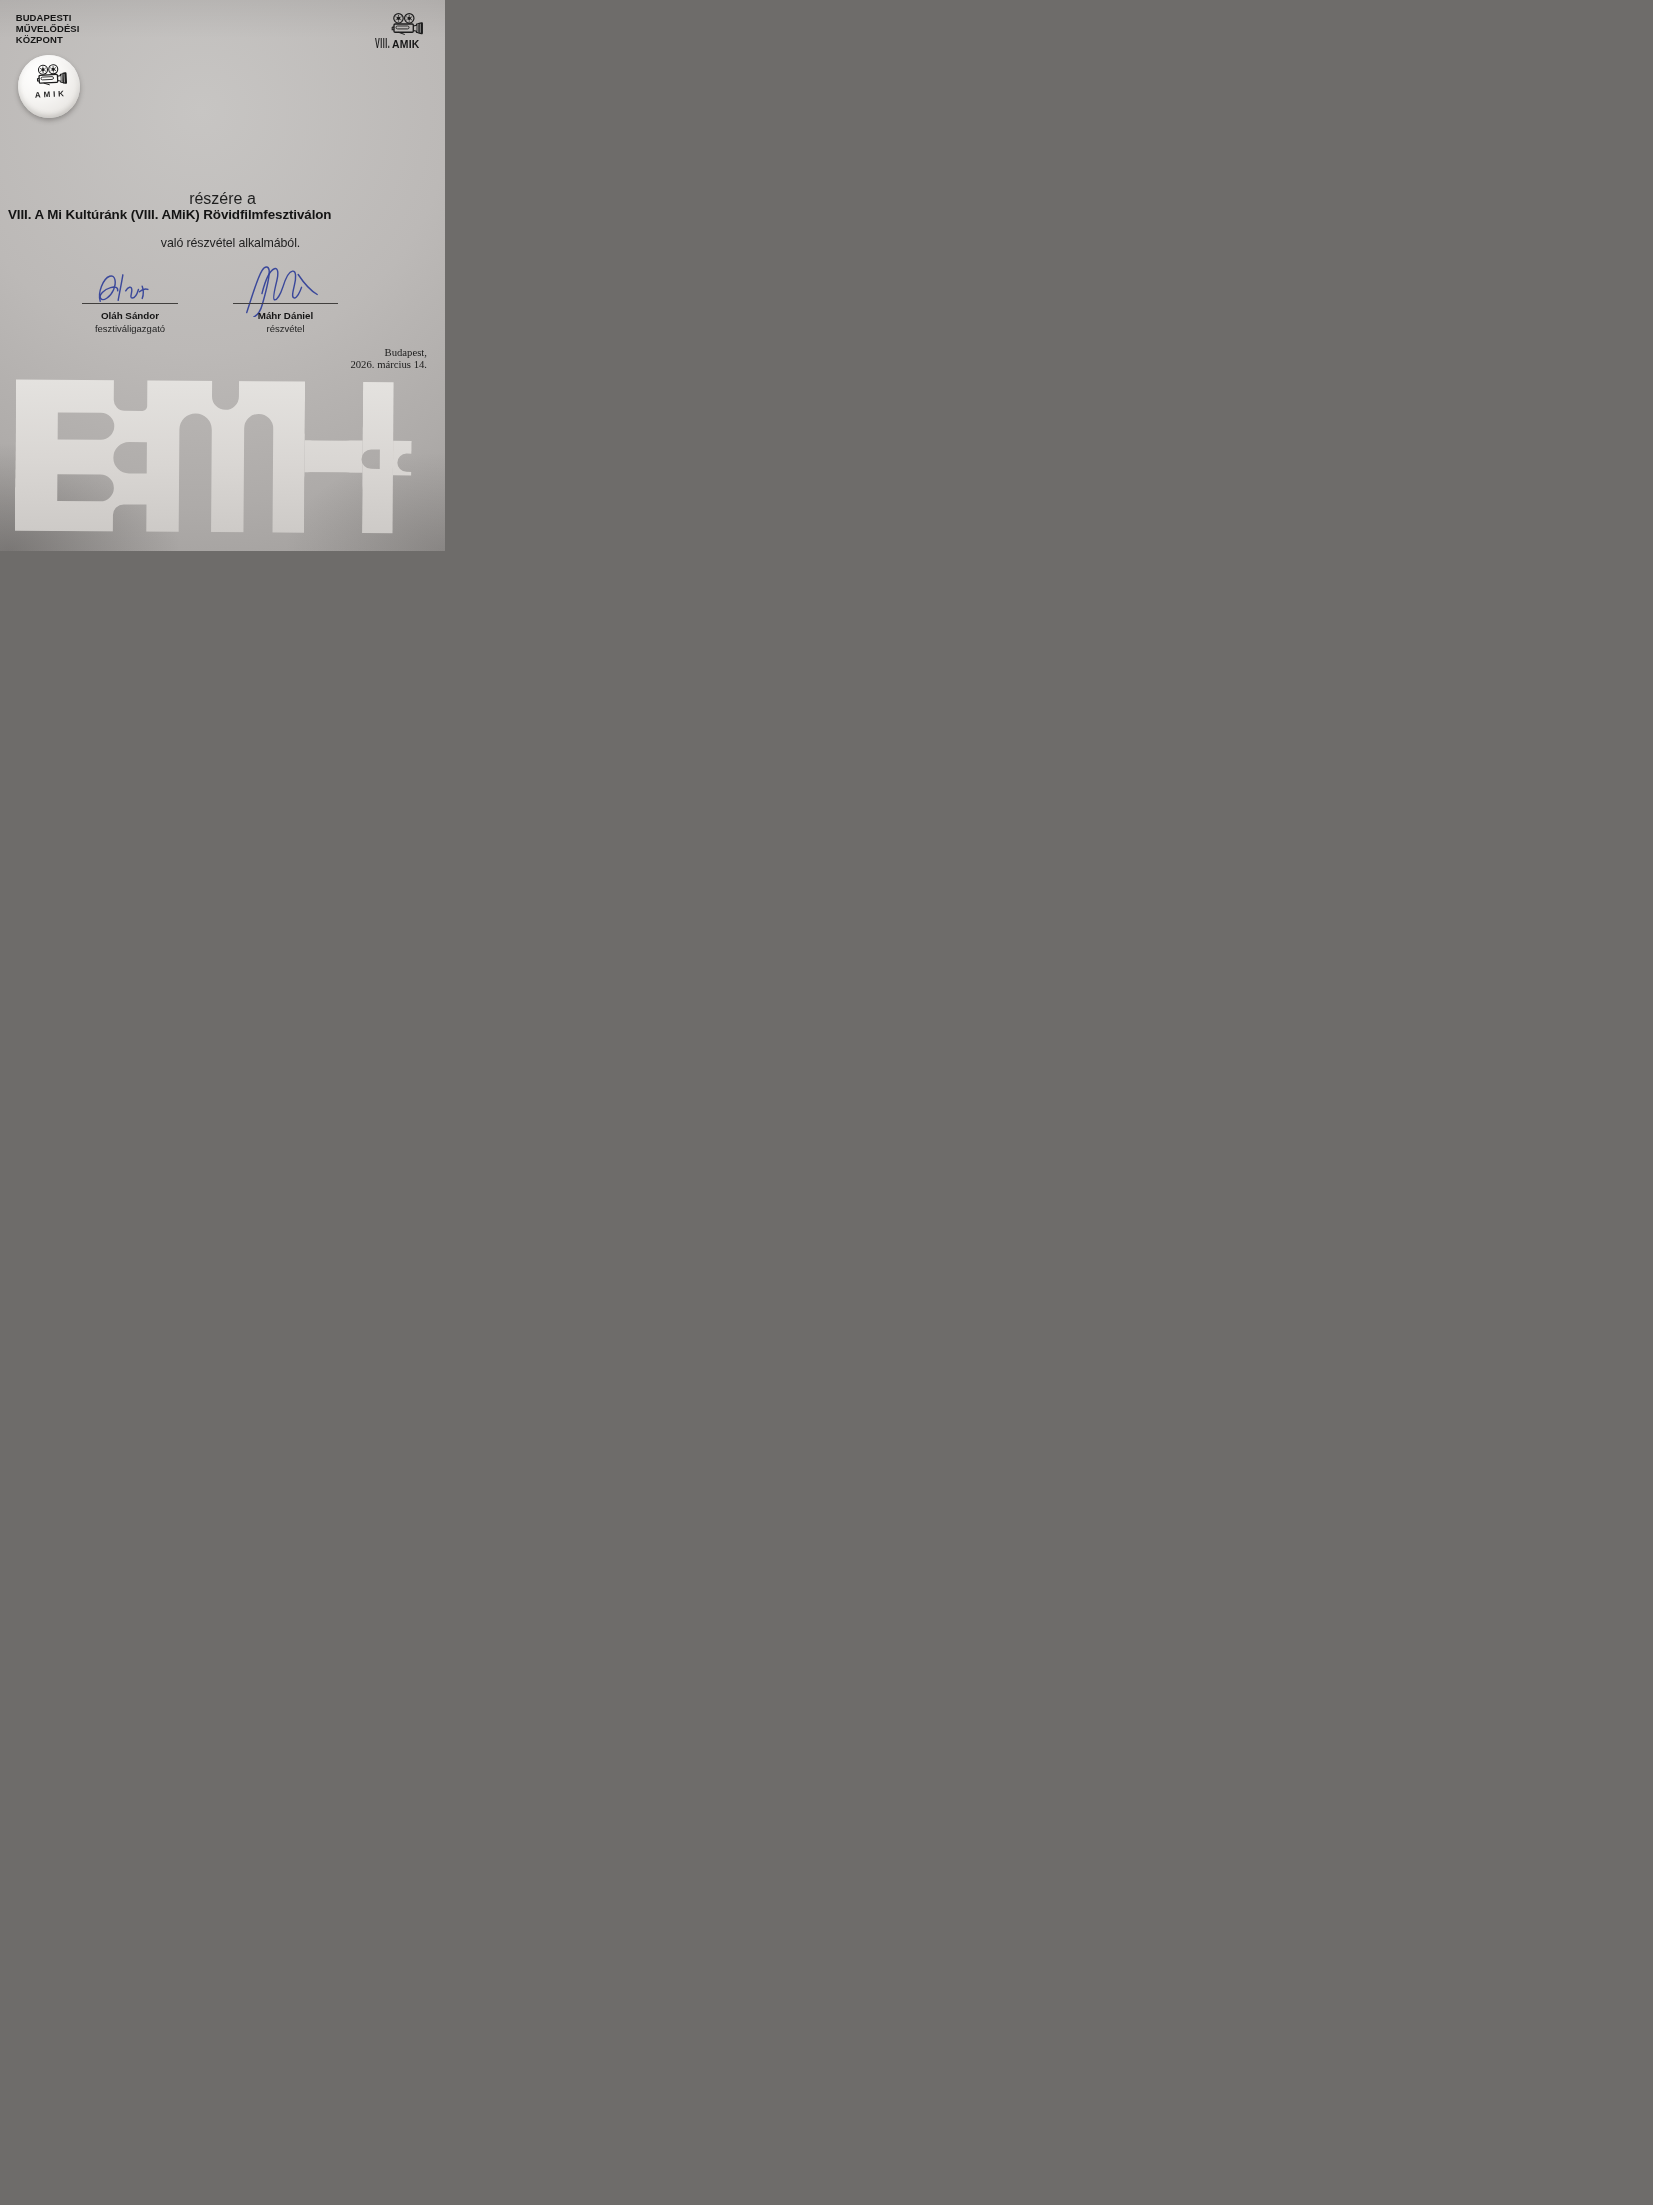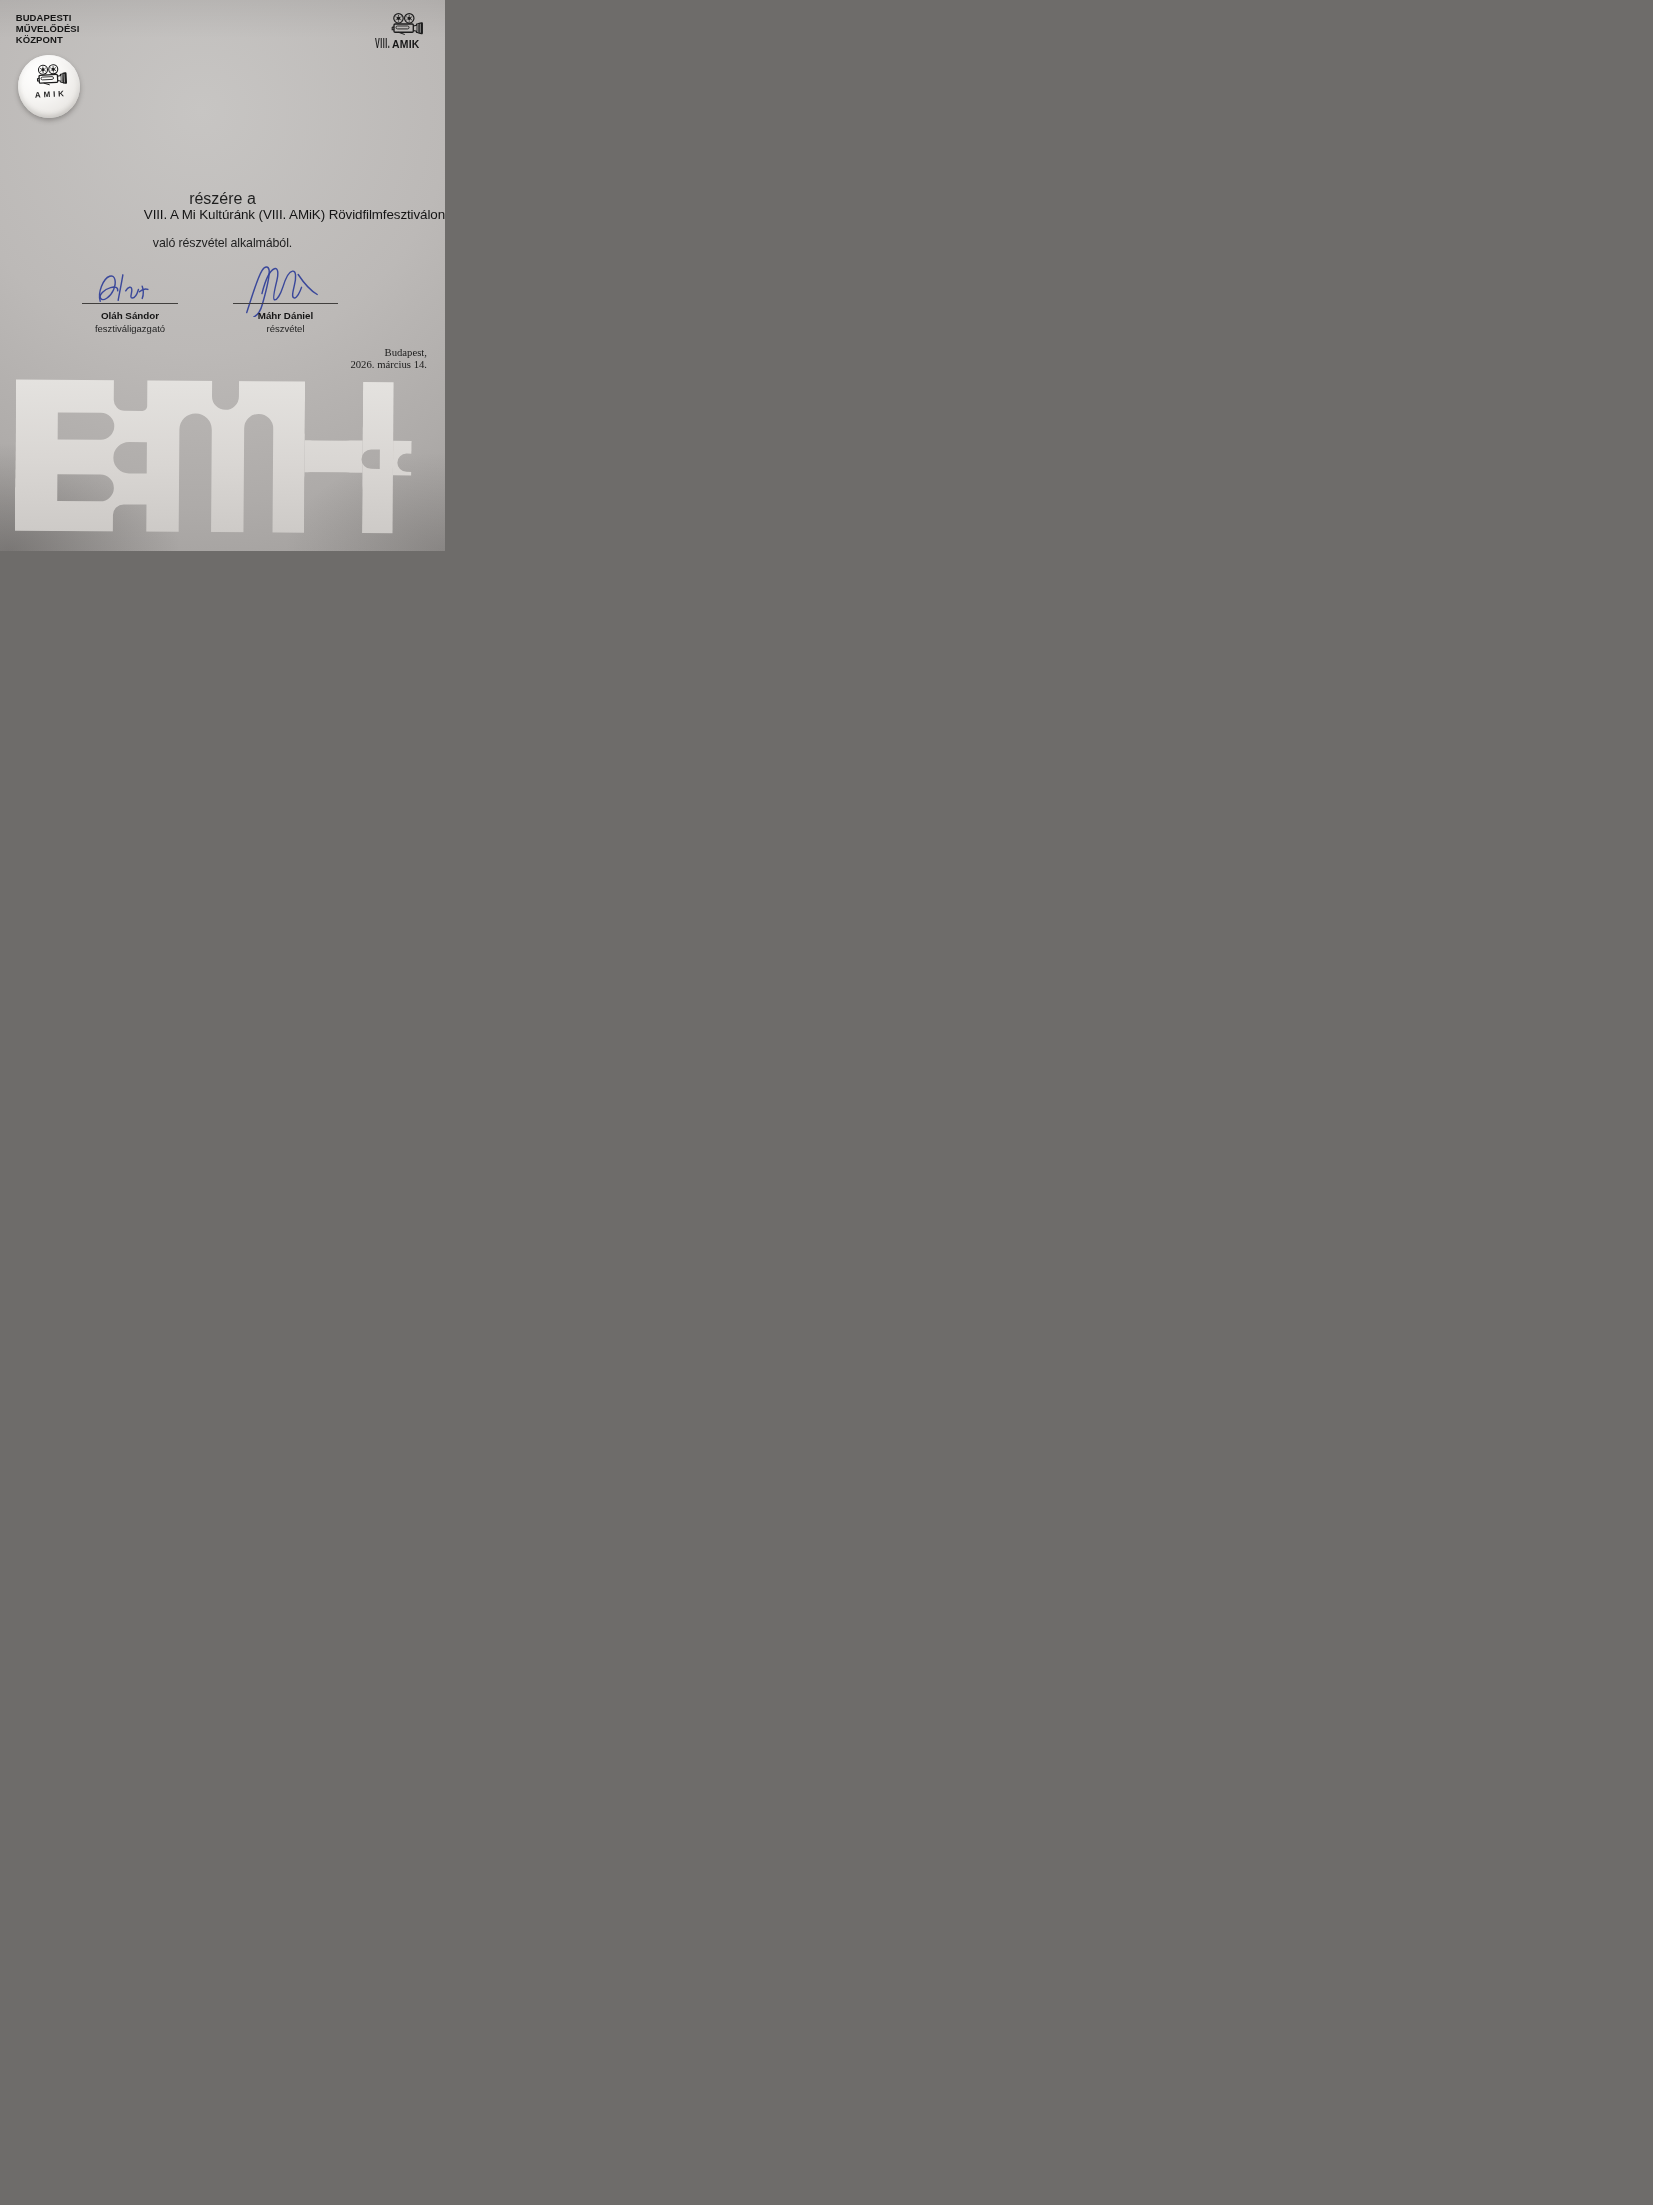--- a/index.html
+++ b/index.html
@@ -21,24 +21,24 @@
        background:radial-gradient(circle at 34% 28%, #ffffff 0%, #f8f7f5 38%, #eceae7 68%, #d8d5d2 100%);
        box-shadow:0 2.4px 5.7px rgba(55,53,51,.38), inset 0 -2.4px 4.8px rgba(110,106,102,.28), inset 0 1.9px 3.8px rgba(255,255,255,.85);}
   .badge svg.cam{position:absolute;left:7.2px;top:7.6px;width:48px;height:25px;}
   .badge .btxt{position:absolute;left:0;right:0;top:35px;text-align:center;font-weight:700;
        font-size:8px;letter-spacing:2.9px;text-indent:2.9px;color:#242424;}
   .title{position:absolute;left:0;width:100%;top:63px;text-align:center;
        font-size:33px;font-weight:700;letter-spacing:-0.2px;color:#121212;}
   .names{position:absolute;left:0;width:100%;top:111px;text-align:center;
        font-size:14px;line-height:19px;font-weight:400;letter-spacing:3.6px;text-indent:3.6px;color:#191919;}
   .forline{position:absolute;left:0;width:100%;top:190px;text-align:center;font-size:16px;color:#1f1f1f;}
-  .fest{position:absolute;left:0;width:100%;top:207px;text-align:right;
-       font-size:13.4px;font-weight:400;letter-spacing:-0.1px;color:#141414;}
+  .fest{position:absolute;left:0;width:100%;top:207px;text-align:left;
+       font-size:13.4px;font-weight:700;letter-spacing:-0.1px;color:#141414;padding-left:8px;}
   .occ{position:absolute;left:0;width:100%;top:236px;text-align:center;
-       font-size:12.4px;letter-spacing:-0.1px;color:#1f1f1f;}
+       font-size:12.4px;letter-spacing:-0.1px;color:#1f1f1f;padding-left:8px;}
   .sigline{position:absolute;height:1px;background:#413f3d;top:303px;}
   .signame{position:absolute;top:310px;text-align:center;font-size:9.8px;font-weight:700;color:#151515;}
   .sigrole{position:absolute;top:323px;text-align:center;font-size:9.5px;color:#242424;}
   .sigscript{position:absolute;}
   .sigscript path{fill:none;stroke:#2f3e98;stroke-width:3;stroke-linecap:round;opacity:.92;}
   .date{position:absolute;right:18px;top:346px;text-align:right;font-size:10.7px;line-height:12px;color:#1c1c1c;font-family:Liberation Serif, serif;}
   .bmk{position:absolute;left:15.3px;top:380px;width:397px;height:153px;transform:rotate(.4deg);}
   .camline{stroke:#1c1c1c;fill:none;}
 </style>
 </head>

